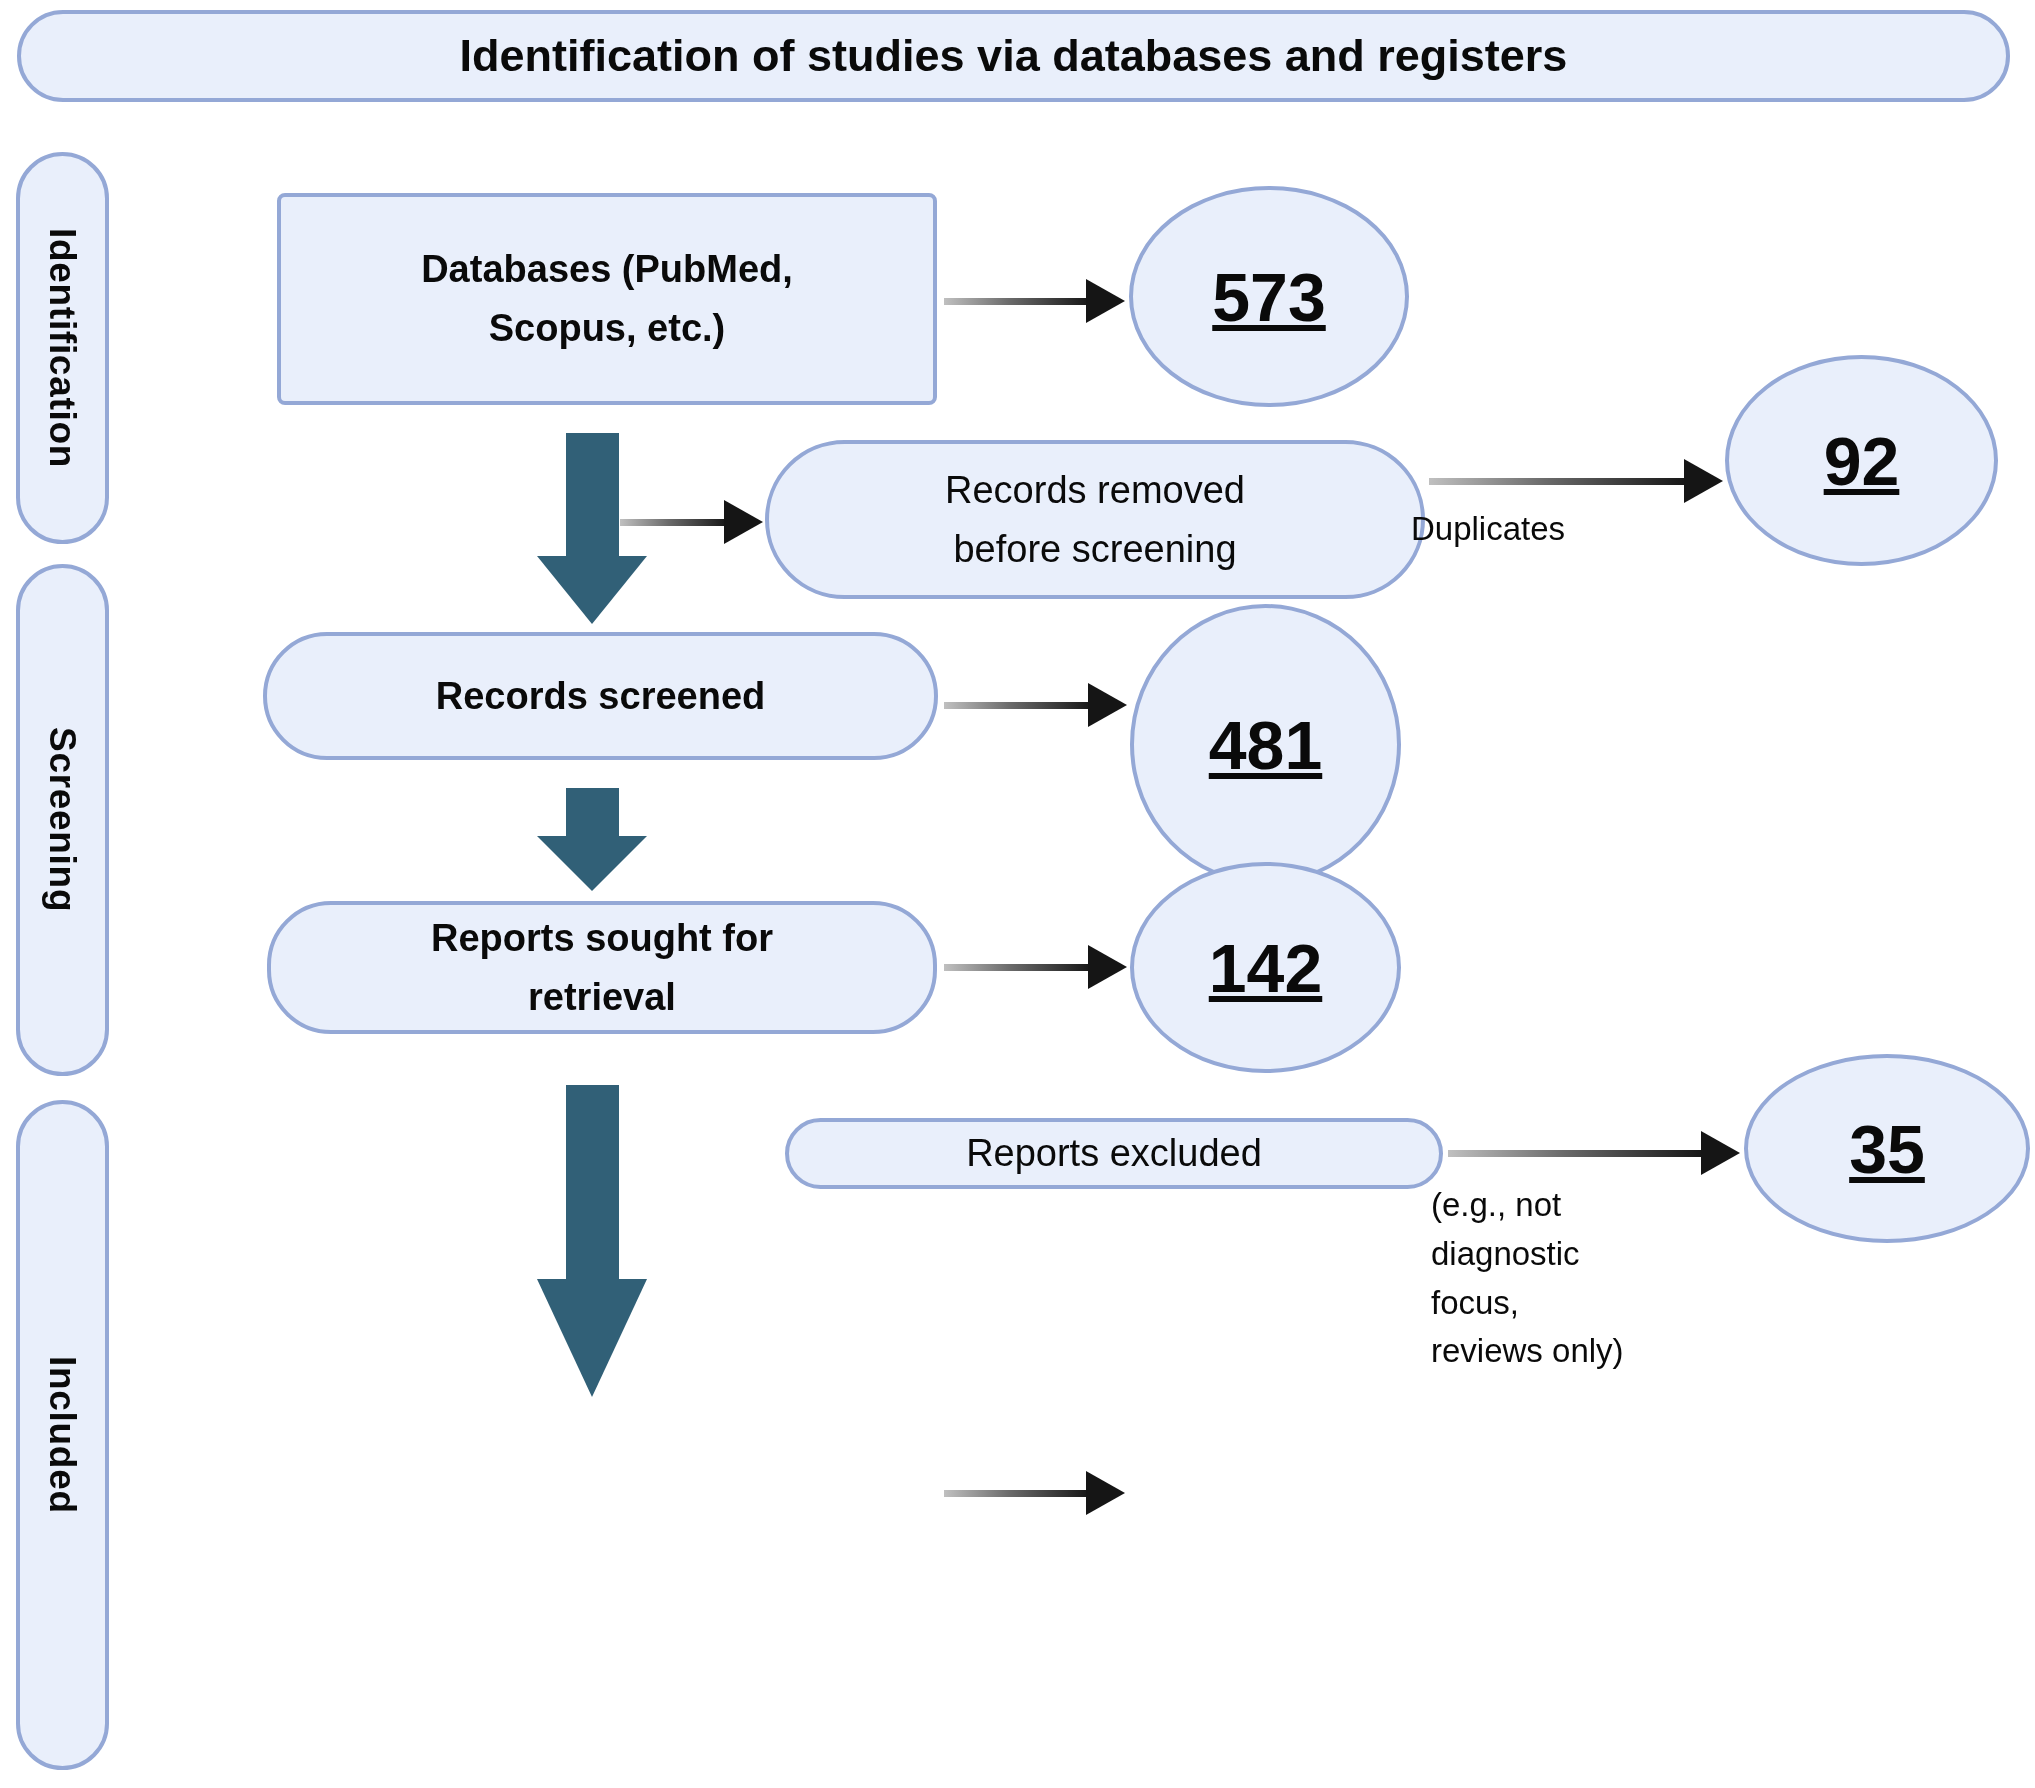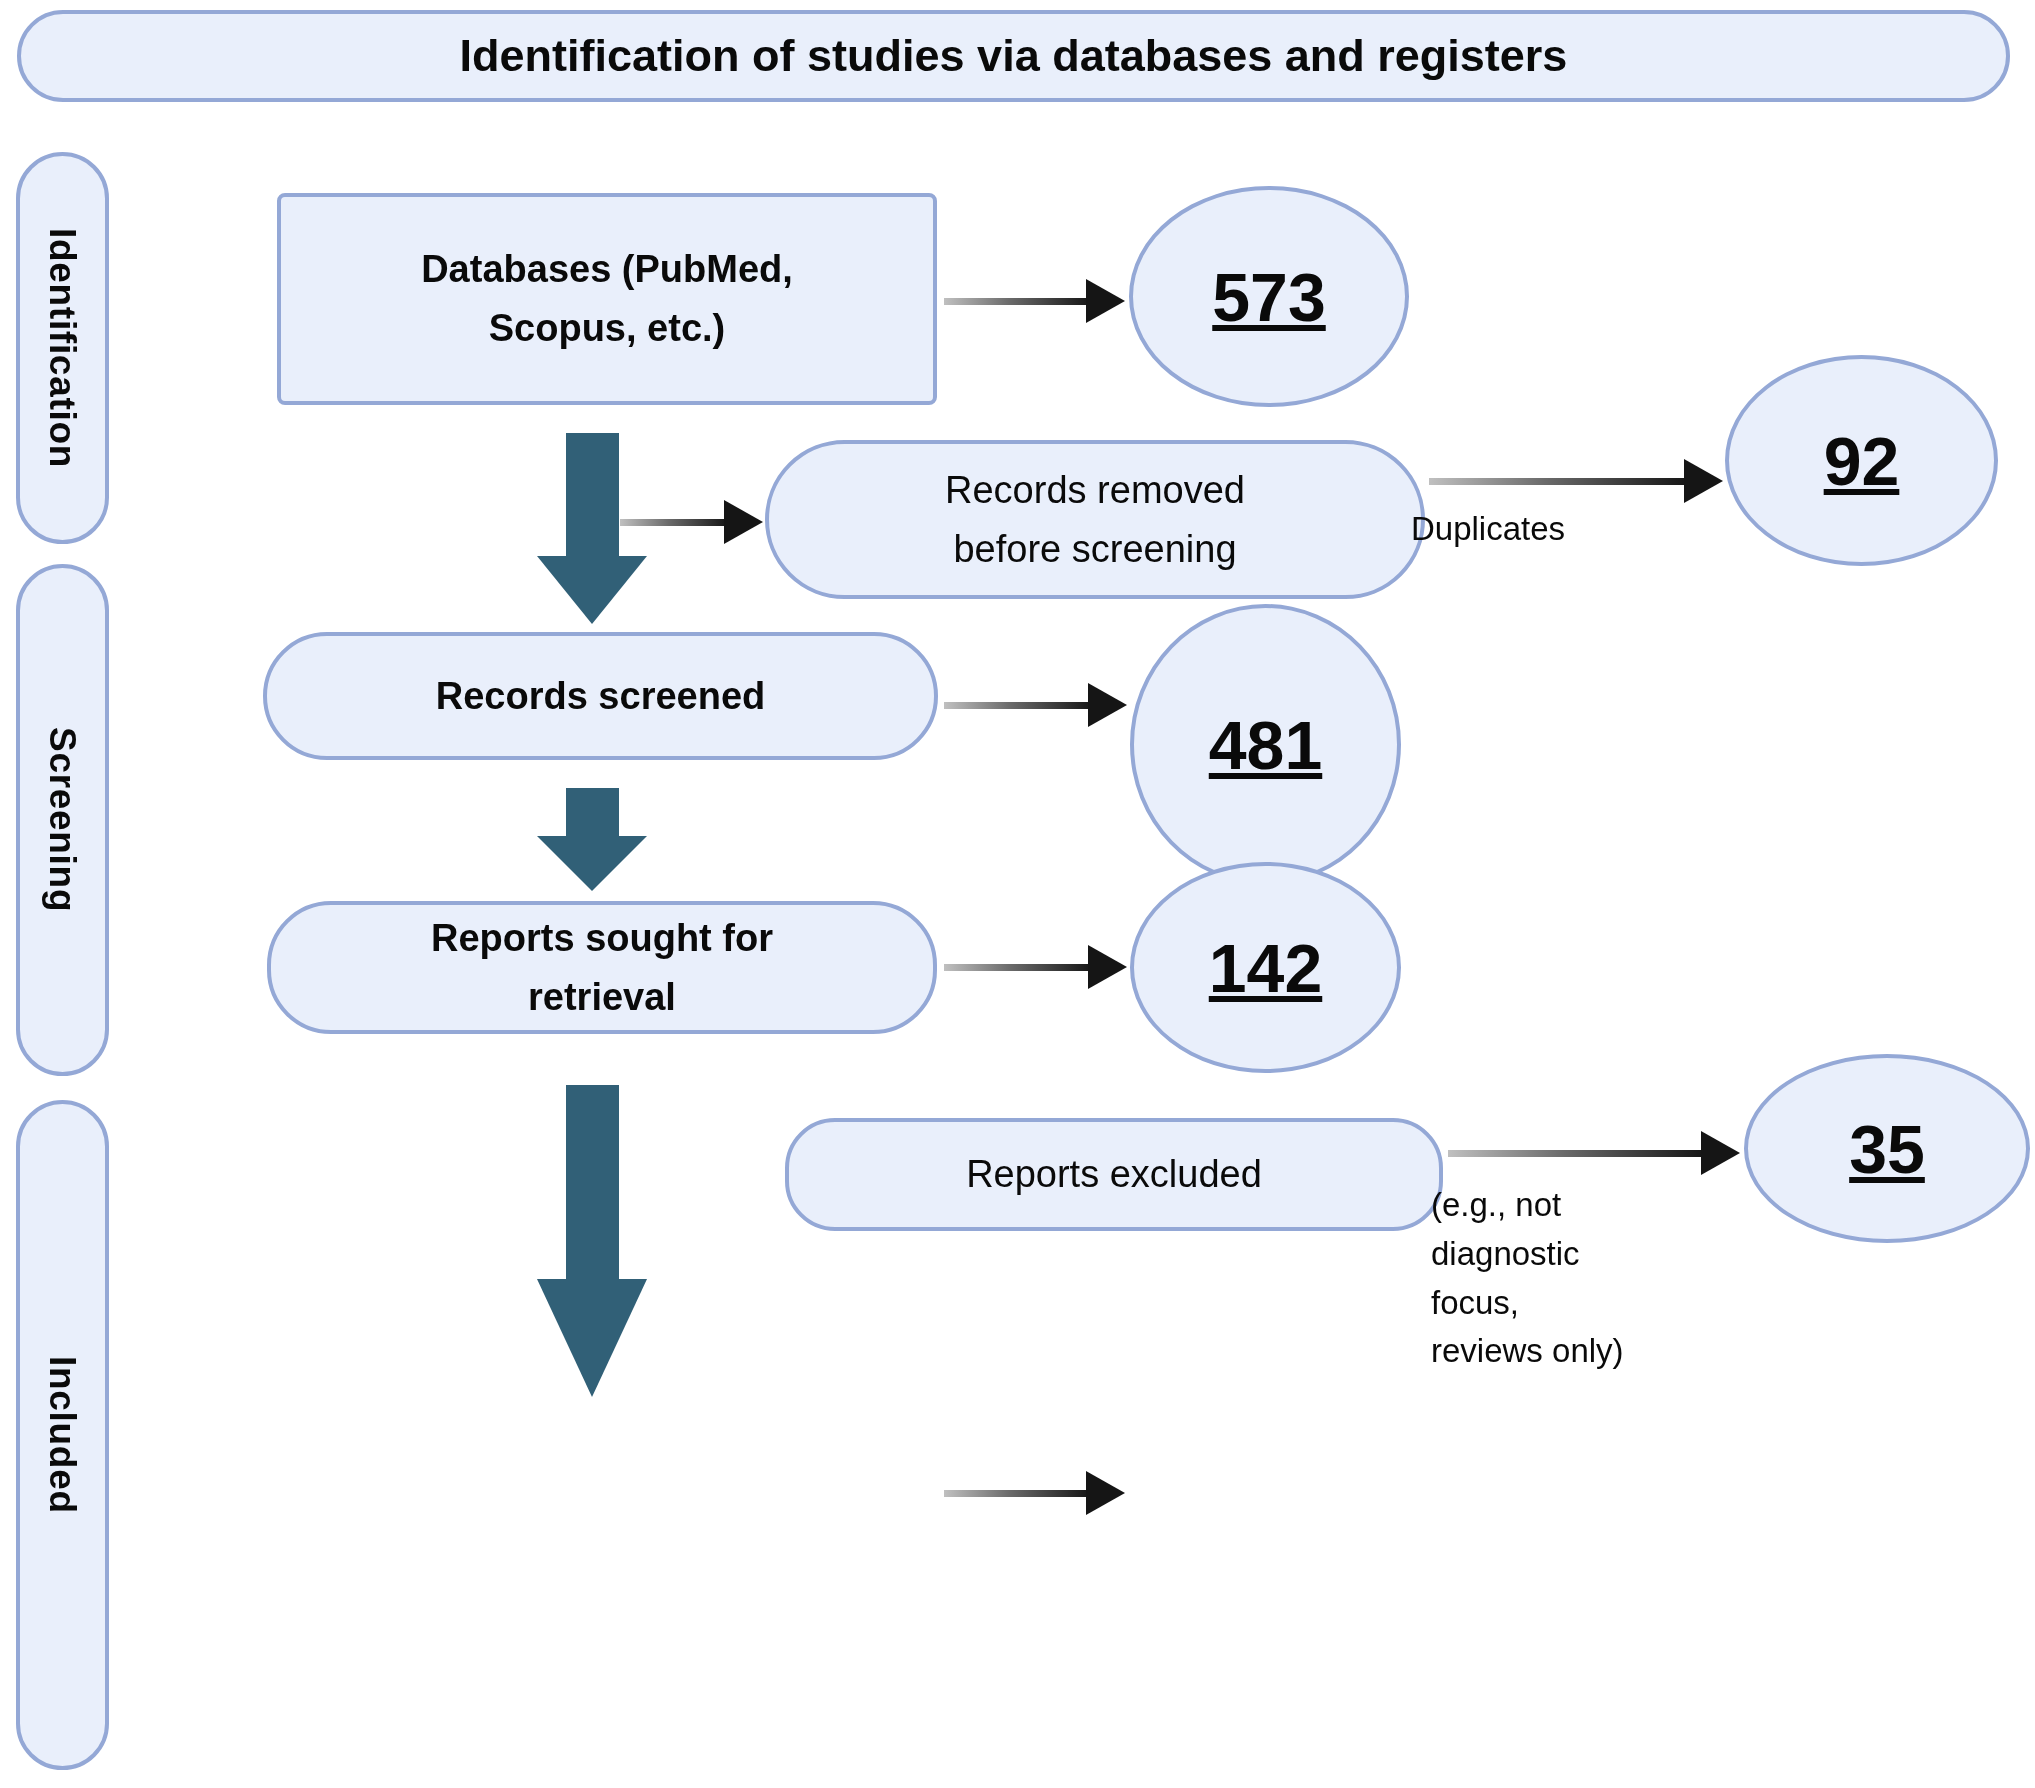--- a/index.html
+++ b/index.html
@@ -125,21 +125,21 @@
   </div>
 
   <div class="box" style="left:267px;top:901px;width:670px;height:133px;border-radius:64px;">Reports sought for
 retrieval</div>
   <div class="harrow" style="left:944px;top:945px;width:183px;">
     <div class="tail"></div>
     <div class="head"></div>
   </div>
   <div class="ellipse" style="left:1130px;top:862px;width:271px;height:211px;">142</div>
 
-  <div class="box regular" style="left:785px;top:1118px;width:658px;height:113px;border-radius:50px;">Reports excluded</div>
+  <div class="box regular" style="left:785px;top:1118px;width:658px;height:71px;border-radius:50px;">Reports excluded</div>
   <div class="harrow" style="left:1448px;top:1131px;width:292px;">
     <div class="tail"></div>
     <div class="head"></div>
   </div>
   <div class="ellipse" style="left:1744px;top:1054px;width:286px;height:189px;">35</div>
   <div class="note" style="left:1431px;top:1181px;width:379px;">(e.g., not
 diagnostic
 focus,
 reviews only)</div>
 

